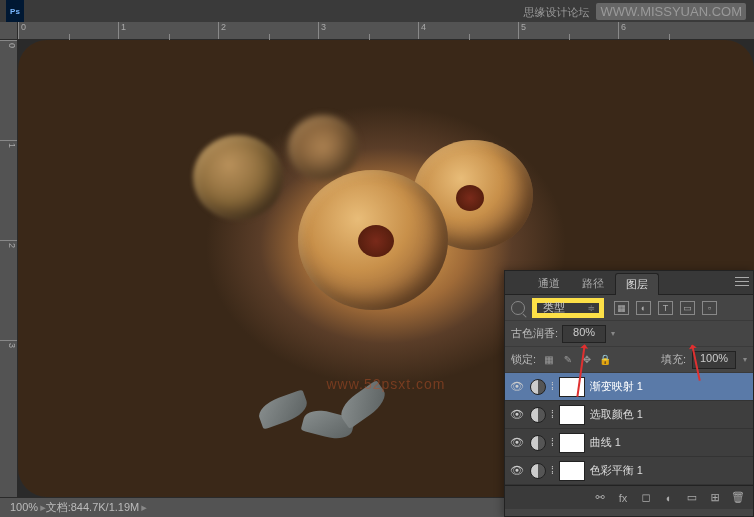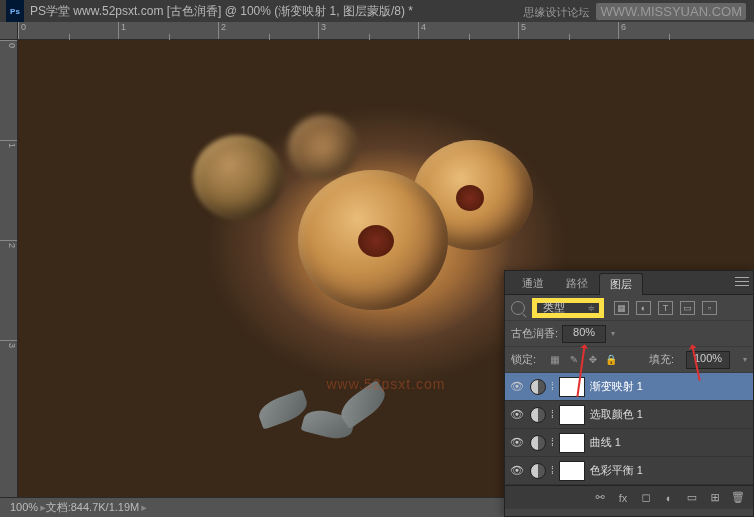--- a/index.html
+++ b/index.html
@@ -12,21 +12,21 @@
     .ruler-h-corner { width: 18px; height: 18px; background: #535353; position: absolute; left: -18px; border-right: 1px solid #2a2a2a; border-bottom: 1px solid #2a2a2a; }
     .ruler-tick { flex: 0 0 auto; width: 100px; border-left: 1px solid #888; font-size: 9px; color: #aaa; padding-left: 2px; position: relative; }
     .ruler-tick::after { content: ''; position: absolute; left: 50px; top: 12px; width: 1px; height: 6px; background: #888; }
     
     .main-area { display: flex; height: calc(100% - 40px - 20px); }
     .ruler-v { width: 18px; background: #535353; border-right: 1px solid #2a2a2a; display: flex; flex-direction: column; }
     .ruler-v-tick { height: 100px; border-top: 1px solid #888; font-size: 9px; color: #aaa; writing-mode: vertical-rl; padding-top: 2px; }
     
     .canvas-area { flex: 1; background: #2a2a2a; position: relative; overflow: hidden; }
     .canvas-image { width: 100%; height: 100%; background: radial-gradient(ellipse 180px 140px at 50% 45%, #d9a55f 0%, #c8904a 22%, #a06b38 45%, #5a3d28 70%, #3a2818 100%);
-      position: relative; }
+      position: relative; border-radius: 29px; }
     .flower { position: absolute; border-radius: 50%; background: radial-gradient(circle at 40% 35%, #e8bc78, #c8904a 40%, #8a5932 80%); box-shadow: inset -8px -8px 20px rgba(0,0,0,0.4), inset 4px 4px 10px rgba(255,220,160,0.3); }
     .f1 { width: 150px; height: 140px; left: 280px; top: 130px; }
     .f2 { width: 120px; height: 110px; left: 395px; top: 100px; }
     .f3 { width: 90px; height: 85px; left: 175px; top: 95px; background: radial-gradient(circle at 40% 35%, #b8905a, #8a6a3a 50%, #5a4028 85%); filter: blur(2px); }
     .f4 { width: 70px; height: 65px; left: 270px; top: 75px; background: radial-gradient(circle, #aa8050, #6a4a2a); filter: blur(3px); }
     .flower-center { position: absolute; width: 36px; height: 32px; background: radial-gradient(circle, #7a2a1a, #4a1a0a); border-radius: 50%; }
     .fc1 { left: 340px; top: 185px; }
     .fc2 { left: 438px; top: 145px; width: 28px; height: 26px; }
     .watermark-wm { position: absolute; bottom: 105px; left: 50%; transform: translateX(-50%); color: rgba(180,80,40,0.5); font-size: 14px; letter-spacing: 1px; }
     .leaves { position: absolute; bottom: 30px; left: 200px; width: 200px; height: 100px; }
@@ -35,42 +35,42 @@
     .l2 { left: 85px; top: 45px; transform: rotate(15deg); }
     .l3 { left: 120px; top: 25px; transform: rotate(-35deg); }
     
     .watermark-top { position: absolute; top: 3px; right: 8px; font-size: 11px; color: #999; }
     .watermark-top .wm-box { display: inline-block; background: #666; padding: 1px 4px; border-radius: 2px; margin-left: 4px; font-size: 13px; }
     
     .status-bar { height: 20px; background: #535353; border-top: 1px solid #2a2a2a; display: flex; align-items: center; padding: 0 10px; font-size: 11px; color: #bbb; }
     .status-bar .chev { color: #888; margin-left: 2px; }
     
     .layers-panel { position: absolute; right: 0; top: 270px; width: 250px; height: 247px; background: #454545; border: 1px solid #222; box-shadow: -2px 0 8px rgba(0,0,0,0.3); }
-    .panel-tabs { height: 24px; background: #383838; display: flex; align-items: flex-end; padding-left: 6px; border-bottom: 1px solid #222; }
+    .panel-tabs { height: 24px; background: #383838; display: flex; align-items: flex-end; padding-left: 22px; border-bottom: 1px solid #222; }
     .panel-tab { padding: 3px 10px; font-size: 11px; color: #aaa; cursor: pointer; border: 1px solid transparent; border-bottom: none; }
     .panel-tab.active { background: #454545; color: #ddd; border-color: #222; border-radius: 3px 3px 0 0; position: relative; top: 1px; }
     .panel-menu { position: absolute; right: 4px; top: 4px; width: 14px; height: 12px; display: flex; flex-direction: column; justify-content: space-around; cursor: pointer; }
     .panel-menu span { height: 1px; background: #aaa; }
     
     .panel-row { height: 26px; display: flex; align-items: center; padding: 0 6px; gap: 4px; border-bottom: 1px solid #3a3a3a; }
     .dropdown { background: #3a3a3a; border: 5px solid #fde047; height: 20px; display: flex; align-items: center; padding: 0 6px; font-size: 11px; color: #ccc; cursor: pointer; position: relative; }
     .dropdown::after { content: '≑'; position: absolute; right: 4px; color: #888; font-size: 9px; }
     .kind-dd { width: 72px; }
     .blend-dd { width: 98px; }
     .search-icon { width: 14px; height: 14px; border: 1px solid #888; border-radius: 50%; position: relative; margin-right: 3px; }
     .search-icon::after { content: ''; position: absolute; width: 5px; height: 1px; background: #888; bottom: -2px; right: -3px; transform: rotate(45deg); }
     .filter-icons { display: flex; gap: 7px; margin-left: 6px; }
     .filter-icon { width: 15px; height: 14px; border: 1px solid #888; cursor: pointer; display: flex; align-items: center; justify-content: center; font-size: 9px; color: #aaa; }
     .filter-icon.fx { border-style: double; }
     
     .label { font-size: 11px; color: #bbb; }
     .pct-input { background: #3a3a3a; border: 1px solid #222; width: 44px; height: 18px; color: #ccc; font-size: 11px; text-align: center; }
     .chev-r { font-size: 8px; color: #888; margin-left: 1px; }
     
-    .lock-row { gap: 12px; }
+    .lock-row { gap: 6px; }
     .lock-icons { display: flex; gap: 5px; }
     .lock-icon { width: 14px; height: 14px; display: flex; align-items: center; justify-content: center; font-size: 10px; color: #999; cursor: pointer; }
     
     .layers-list { overflow-y: auto; max-height: 115px; background: #3e3e3e; }
     .layer-row { height: 28px; display: flex; align-items: center; border-bottom: 1px solid #333; padding: 0 4px; gap: 5px; }
     .layer-row.selected { background: #5a7aa8; }
     .eye-icon { width: 16px; height: 16px; display: flex; align-items: center; justify-content: center; cursor: pointer; font-size: 11px; color: #ccc; }
     .adj-icon { width: 16px; height: 16px; border-radius: 50%; background: linear-gradient(90deg, #ccc 50%, #555 50%); border: 1px solid #222; }
     .link-icon { font-size: 10px; color: #ccc; }
     .thumb { width: 26px; height: 20px; background: #fff; border: 1px solid #222; }
@@ -83,21 +83,20 @@
     .arrow-red { position: absolute; width: 2px; background: #e03030; pointer-events: none; }
     .arrow-red::after { content: ''; position: absolute; top: -5px; left: -3px; border: 4px solid transparent; border-bottom-color: #e03030; }
     .ar1 { left: 580px; top: 345px; height: 52px; transform: rotate(8deg); }
     .ar2 { left: 695px; top: 345px; height: 36px; transform: rotate(-12deg); }
   </style>
 </head>
 <body>
 
 <div class="title-bar">
   <span class="ps-icon">Ps</span>
-  <span>PS学堂  www.52psxt.com [古色润香] @ 100% (渐变映射 1, 图层蒙版/8) *</span>
 </div>
 
 <div class="watermark-top">
   <span>思缘设计论坛</span>
   <span class="wm-box">WWW.MISSYUAN.COM</span>
 </div>
 
 <div style="position:relative;">
   <div class="ruler-h">
     <div class="ruler-h-corner"></div>

